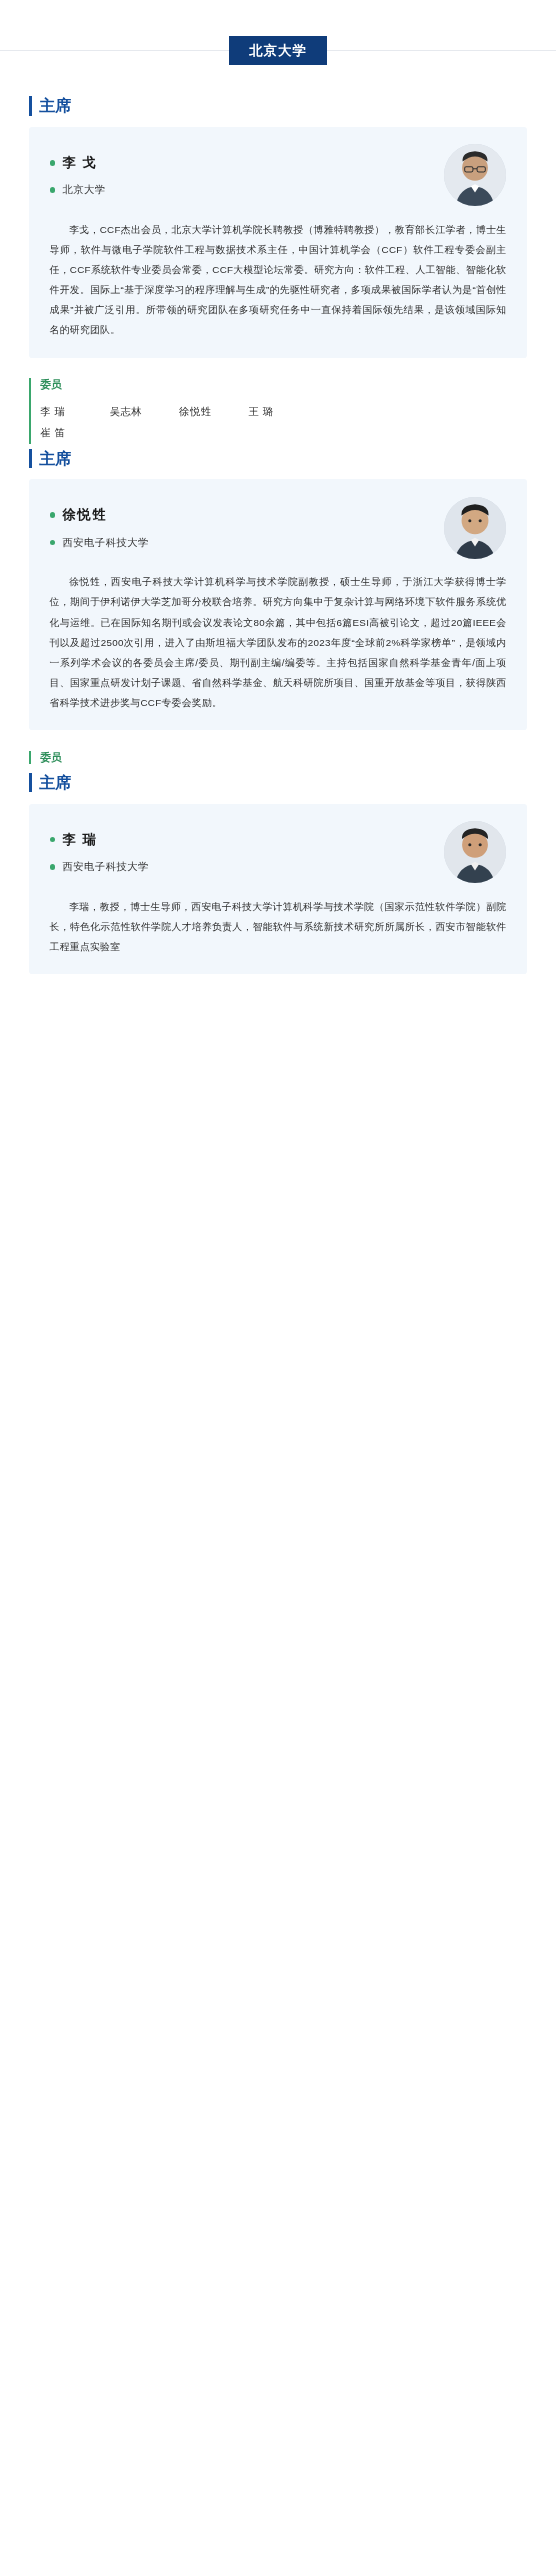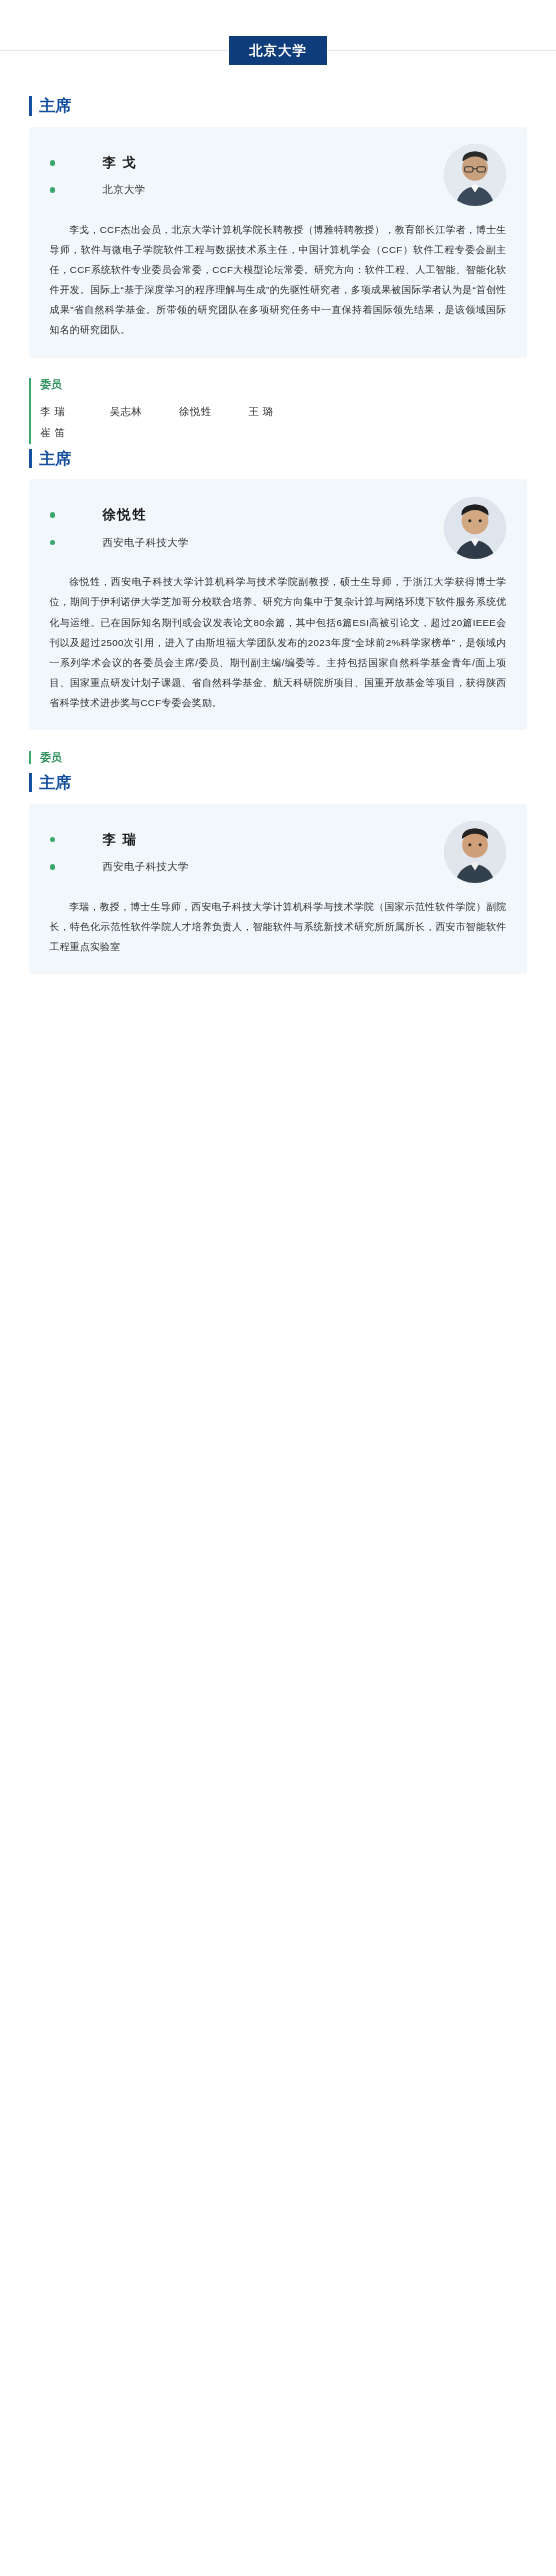--- a/index.html
+++ b/index.html
@@ -74,21 +74,20 @@
     display: flex;
     align-items: flex-start;
     justify-content: space-between;
   }
   .person-id {
     padding-top: 9.3px;
   }
   .person-name-row, .person-affil-row {
     display: flex;
     align-items: center;
-    gap: 40px;
   }
   .person-name-row { margin-bottom: 11.3px; }
   .dot {
     width: 5.7px; height: 5.7px;
     border-radius: 50%;
     background: #3aa76d;
     margin-right: 7.2px;
     flex: 0 0 auto;
   }
   .person-name {
@@ -175,21 +174,21 @@
           <circle cx="60" cy="46" r="25" fill="#c9a07e"></circle>
           <path d="M36 34 q24 -20 48 0 q2 -18 -24 -20 q-26 2 -24 20z" fill="#2b2b2b"></path>
           <rect x="40" y="44" width="16" height="10" rx="3" fill="none" stroke="#333" stroke-width="2"></rect>
           <rect x="64" y="44" width="16" height="10" rx="3" fill="none" stroke="#333" stroke-width="2"></rect>
           <line x1="56" y1="48" x2="64" y2="48" stroke="#333" stroke-width="2"></line>
           <path d="M22 120 q8 -35 38 -38 q30 3 38 38z" fill="#3b4a5a"></path>
           <path d="M52 82 l8 12 l8 -12 l-8 -4z" fill="#ffffff"></path>
         </svg>
       </div>
     </div>
-    <div class="person-bio">李戈，CCF杰出会员，北京大学计算机学院长聘教授（博雅特聘教授），教育部长江学者，博士生导师，软件与微电子学院软件工程与数据技术系主任，中国计算机学会（CCF）软件工程专委会副主任，CCF系统软件专业委员会常委，CCF大模型论坛常委。研究方向：软件工程、人工智能、智能化软件开发。国际上“基于深度学习的程序理解与生成”的先驱性研究者，多项成果被国际学者认为是“首创性成果”省自然科学基金。所带领的研究团队在多项研究任务中一直保持着国际领先结果，是该领域国际知名的研究团队。</div>
+    <div class="person-bio">李戈，CCF杰出会员，北京大学计算机学院长聘教授（博雅特聘教授），教育部长江学者，博士生导师，软件与微电子学院软件工程与数据技术系主任，中国计算机学会（CCF）软件工程专委会副主任，CCF系统软件专业委员会常委，CCF大模型论坛常委。研究方向：软件工程、人工智能、智能化软件开发。国际上“基于深度学习的程序理解与生成”的先驱性研究者，多项成果被国际学者认为是“首创性成果”并被广泛引用。所带领的研究团队在多项研究任务中一直保持着国际领先结果，是该领域国际知名的研究团队。</div>
   </div>
 
   <div class="members-block">
     <div class="role-heading members">委员</div>
     <div class="members-names">
       <span class="nm">李  瑞</span><span class="nm">吴志林</span><span class="nm">徐悦甡</span><span class="nm">王  璐</span><br>
       <span class="nm">崔  笛</span>
     </div>
   </div>
 

